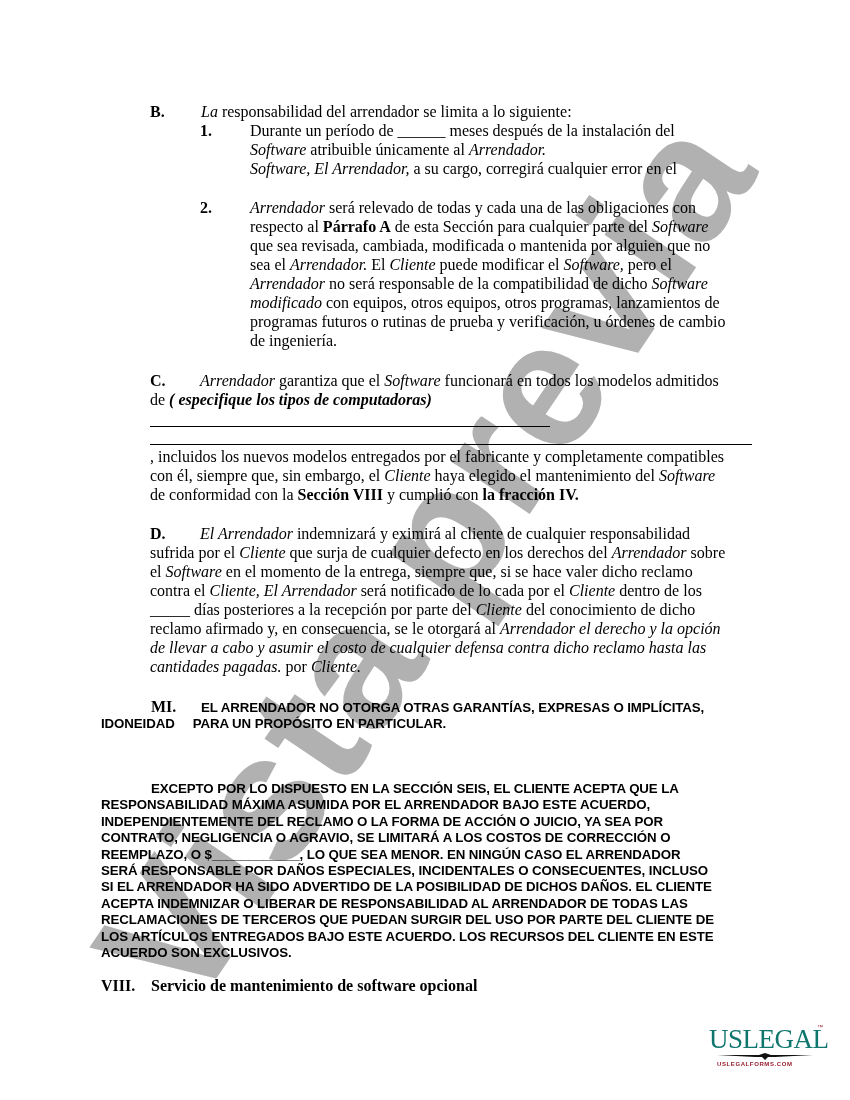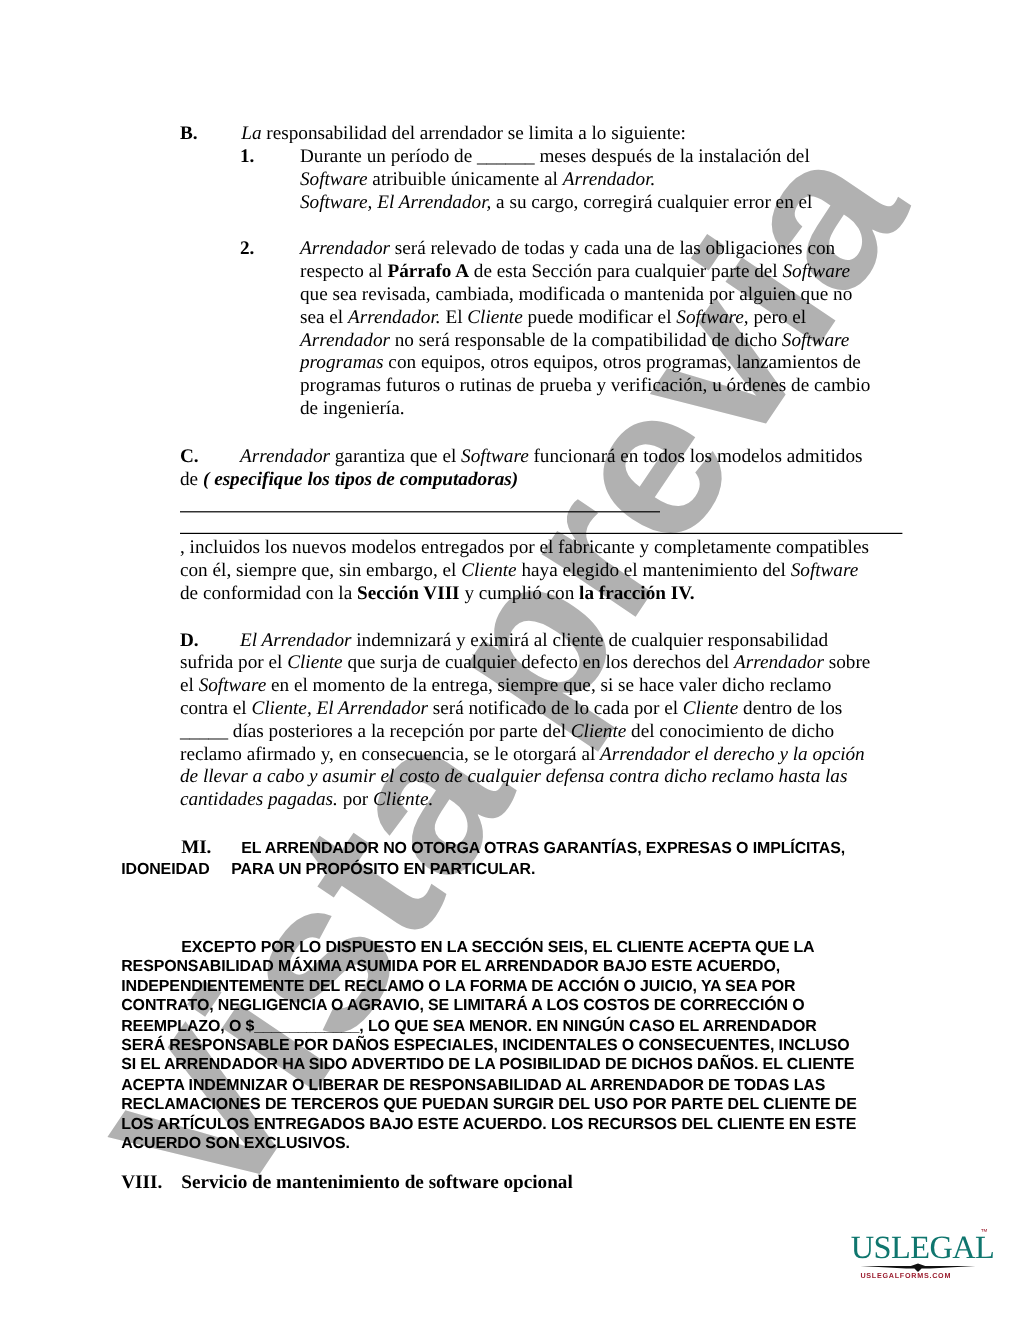--- a/index.html
+++ b/index.html
@@ -65,21 +65,21 @@
     </div>
 
     <div class="item serif" style="top:198px;">
       <span class="num">2.</span>
       <div class="body">
         <div><span class="i">Arrendador</span><span> será relevado de todas y cada una de las obligaciones con</span></div>
         <div><span>respecto al </span><span class="b">Párrafo A</span><span> de esta Sección para cualquier parte del </span><span class="i">Software</span></div>
         <div><span>que sea revisada, cambiada, modificada o mantenida por alguien que no</span></div>
         <div><span>sea el </span><span class="i">Arrendador.</span><span> El </span><span class="i">Cliente</span><span> puede modificar el </span><span class="i">Software,</span><span> pero el</span></div>
         <div><span class="i">Arrendador</span><span> no será responsable de la compatibilidad de dicho </span><span class="i">Software</span></div>
-        <div><span class="i">programas</span><span> con equipos, otros equipos, otros programas, lanzamientos de</span></div>
+        <div><span class="i">modificado</span><span> con equipos, otros equipos, otros programas, lanzamientos de</span></div>
         <div><span>programas futuros o rutinas de prueba y verificación, u órdenes de cambio</span></div>
         <div><span>de ingeniería.</span></div>
       </div>
     </div>
 
     <div class="para serif" style="top:371px;">
       <div><span class="b" style="display:inline-block;width:50px;">C.</span><span class="i">Arrendador</span><span> garantiza que el </span><span class="i">Software</span><span> funcionará en todos los modelos admitidos</span></div>
       <div><span>de </span><span class="b i">( especifique los tipos de computadoras)</span></div>
     </div>
     <div class="blank-line" style="left:150px; top:426px; width:400px;"></div>

